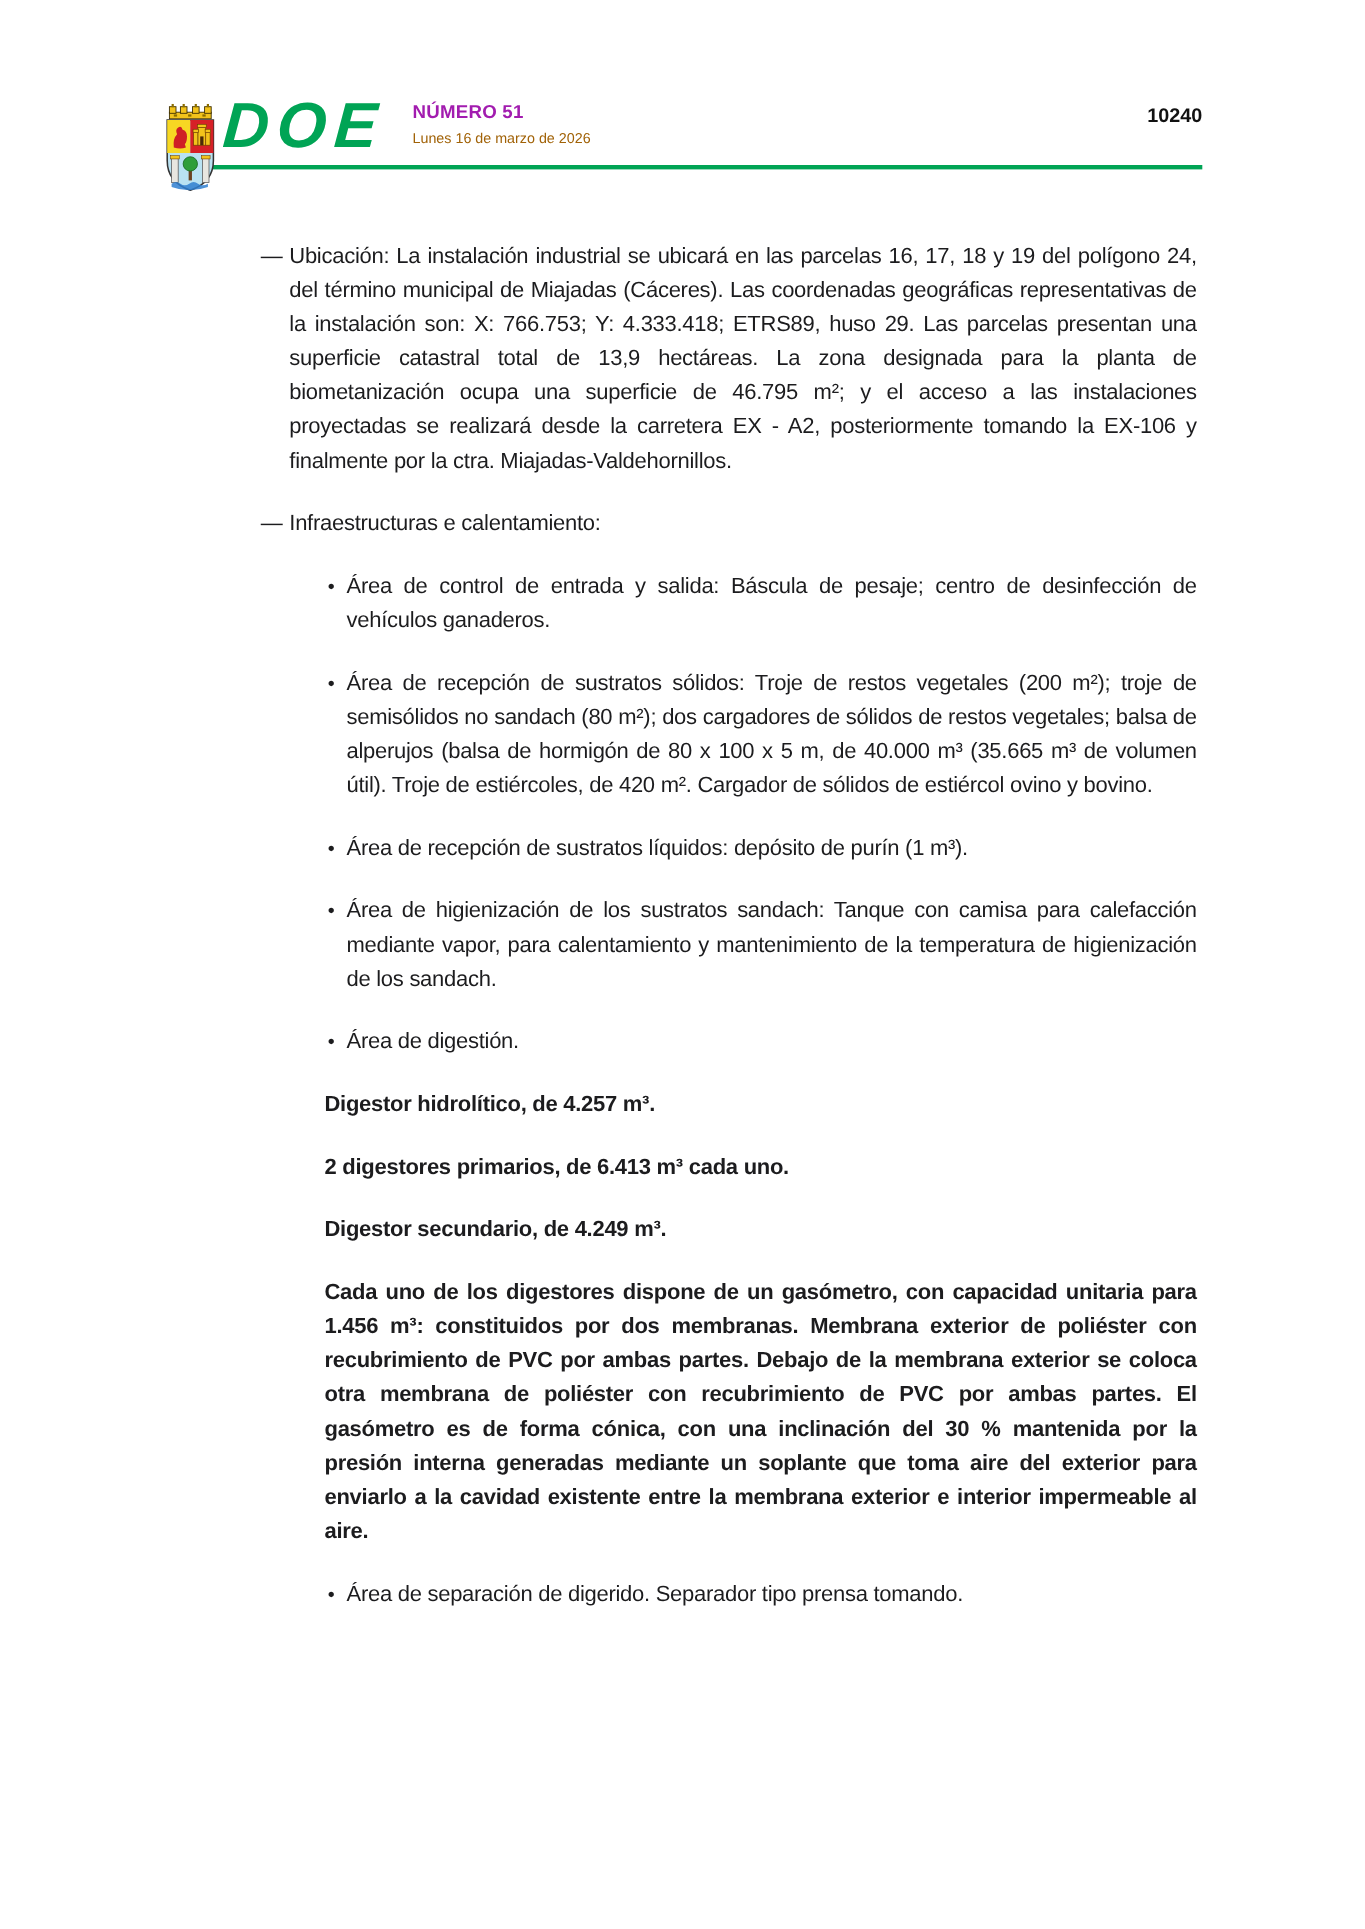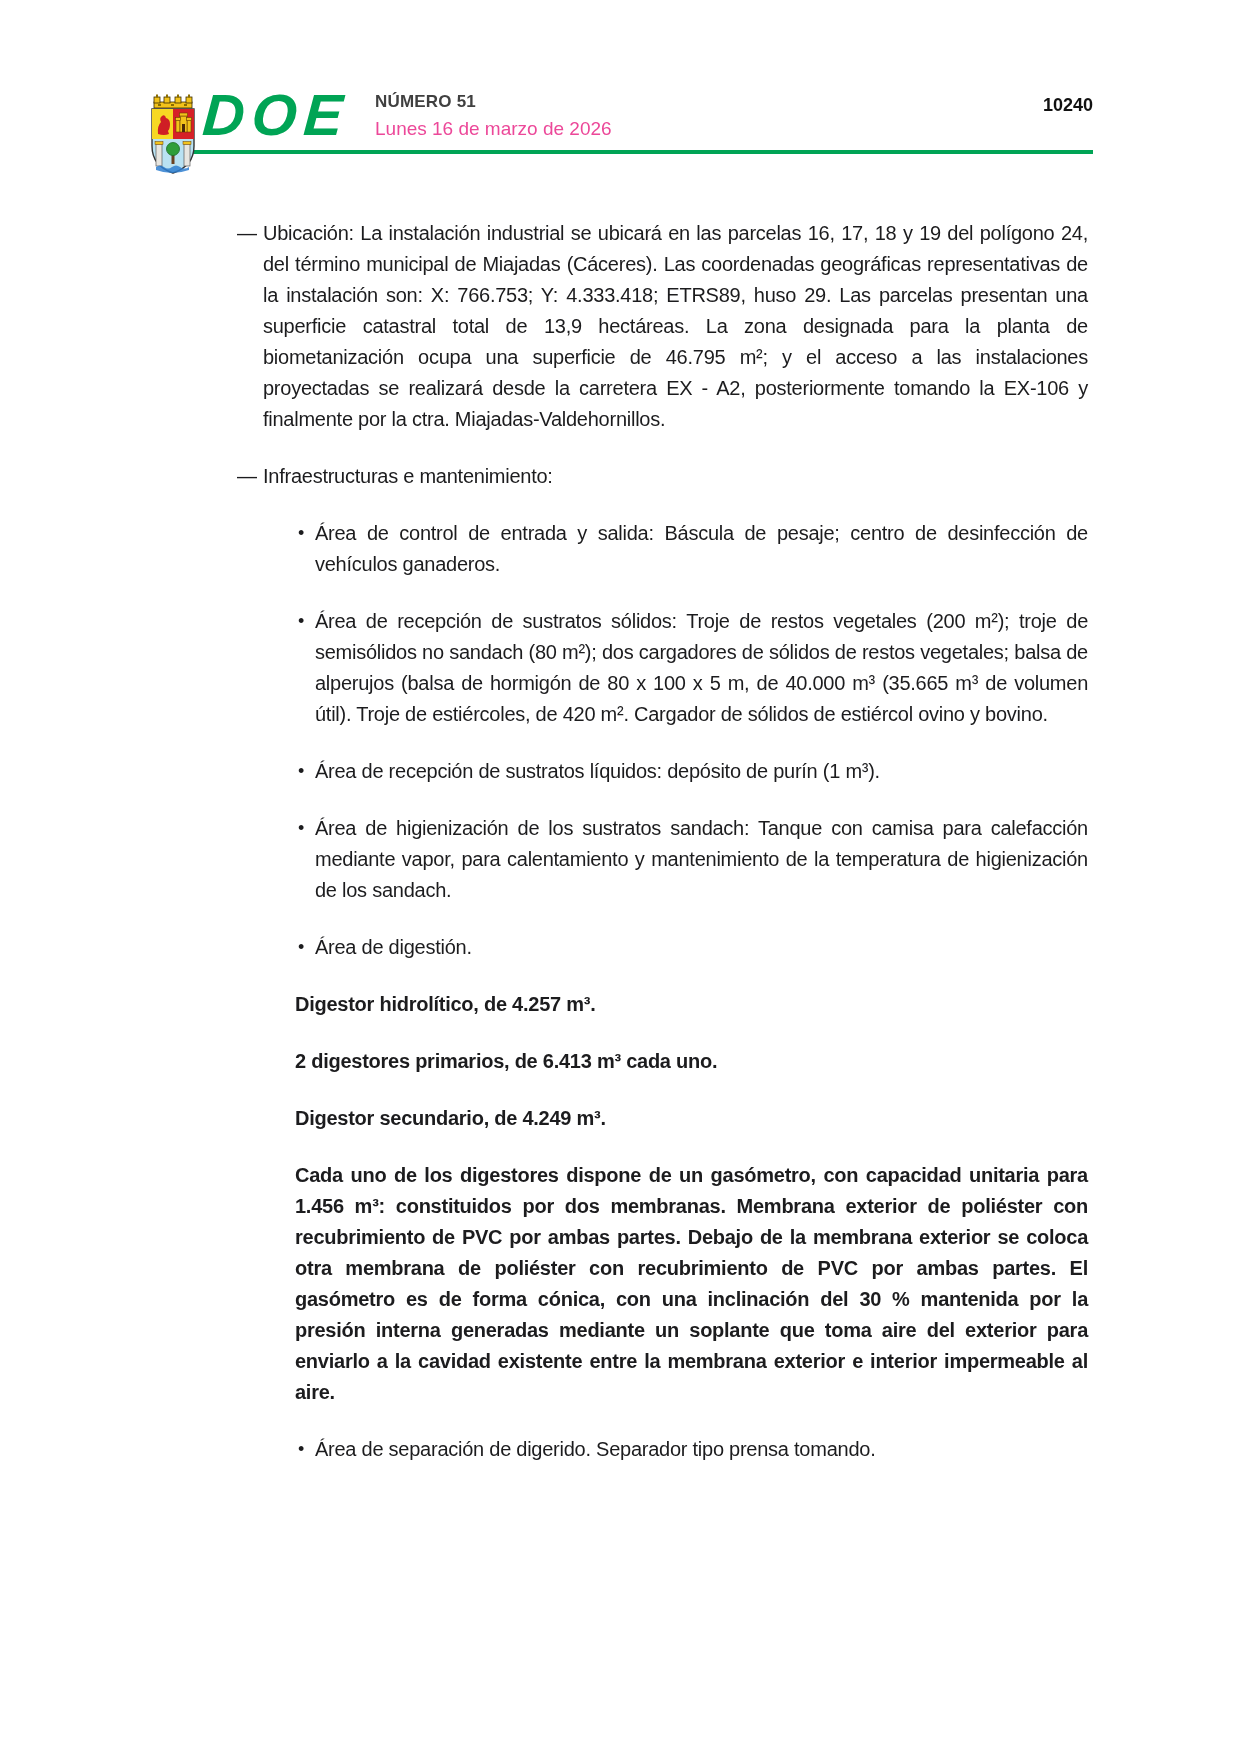--- a/index.html
+++ b/index.html
@@ -19,26 +19,26 @@
   .doe-logo {
     position: absolute; left: 203px; top: 86px;
     font-size: 58px; line-height: 58px;
     font-weight: bold; font-style: italic;
     letter-spacing: 7px;
     color: #00a455;
     transform: skewX(-4deg);
   }
   .issue-label {
     position: absolute; left: 375px; top: 92px;
-    font-size: 17px; font-weight: bold; color: #404040;
+    font-size: 17px; font-weight: bold; color: #a21caf;
     letter-spacing: 0.2px;
   }
   .issue-date {
     position: absolute; left: 375px; top: 118px;
-    font-size: 19px; color: #ec4899;
+    font-size: 13px; color: #a16207;
   }
   .page-number {
     position: absolute; right: 148px; top: 95px;
     font-size: 18px; font-weight: bold; color: #111;
   }
   .header-rule {
     position: absolute; left: 165px; top: 150px;
     width: 928px; height: 4px;
     background: #00a455; z-index: 1;
   }
@@ -133,21 +133,21 @@
 
   <main class="doc-body">
 
     <div class="block dash">
       <span class="marker">—</span>
       <span>Ubicación: La instalación industrial se ubicará en las parcelas 16, 17, 18 y 19 del polígono 24, del término municipal de Miajadas (Cáceres). Las coordenadas geográficas representativas de la instalación son: X: 766.753; Y: 4.333.418; ETRS89, huso 29. Las parcelas presentan una superficie catastral total de 13,9 hectáreas. La zona designada para la planta de biometanización ocupa una superficie de 46.795 m²; y el acceso a las instalaciones proyectadas se realizará desde la carretera EX - A2, posteriormente tomando la EX-106 y finalmente por la ctra. Miajadas-Valdehornillos.</span>
     </div>
 
     <div class="block dash">
       <span class="marker">—</span>
-      <span>Infraestructuras e mantenimiento:</span>
+      <span>Infraestructuras e calentamiento:</span>
     </div>
 
     <div class="block bullet">
       <span class="marker">•</span>
       <span>Área de control de entrada y salida: Báscula de pesaje; centro de desinfección de vehículos ganaderos.</span>
     </div>
 
     <div class="block bullet">
       <span class="marker">•</span>
       <span>Área de recepción de sustratos sólidos: Troje de restos vegetales (200 m²); troje de semisólidos no sandach (80 m²); dos cargadores de sólidos de restos vegetales; balsa de alperujos (balsa de hormigón de 80 x 100 x 5 m, de 40.000 m³ (35.665 m³ de volumen útil). Troje de estiércoles, de 420 m². Cargador de sólidos de estiércol ovino y bovino.</span>

